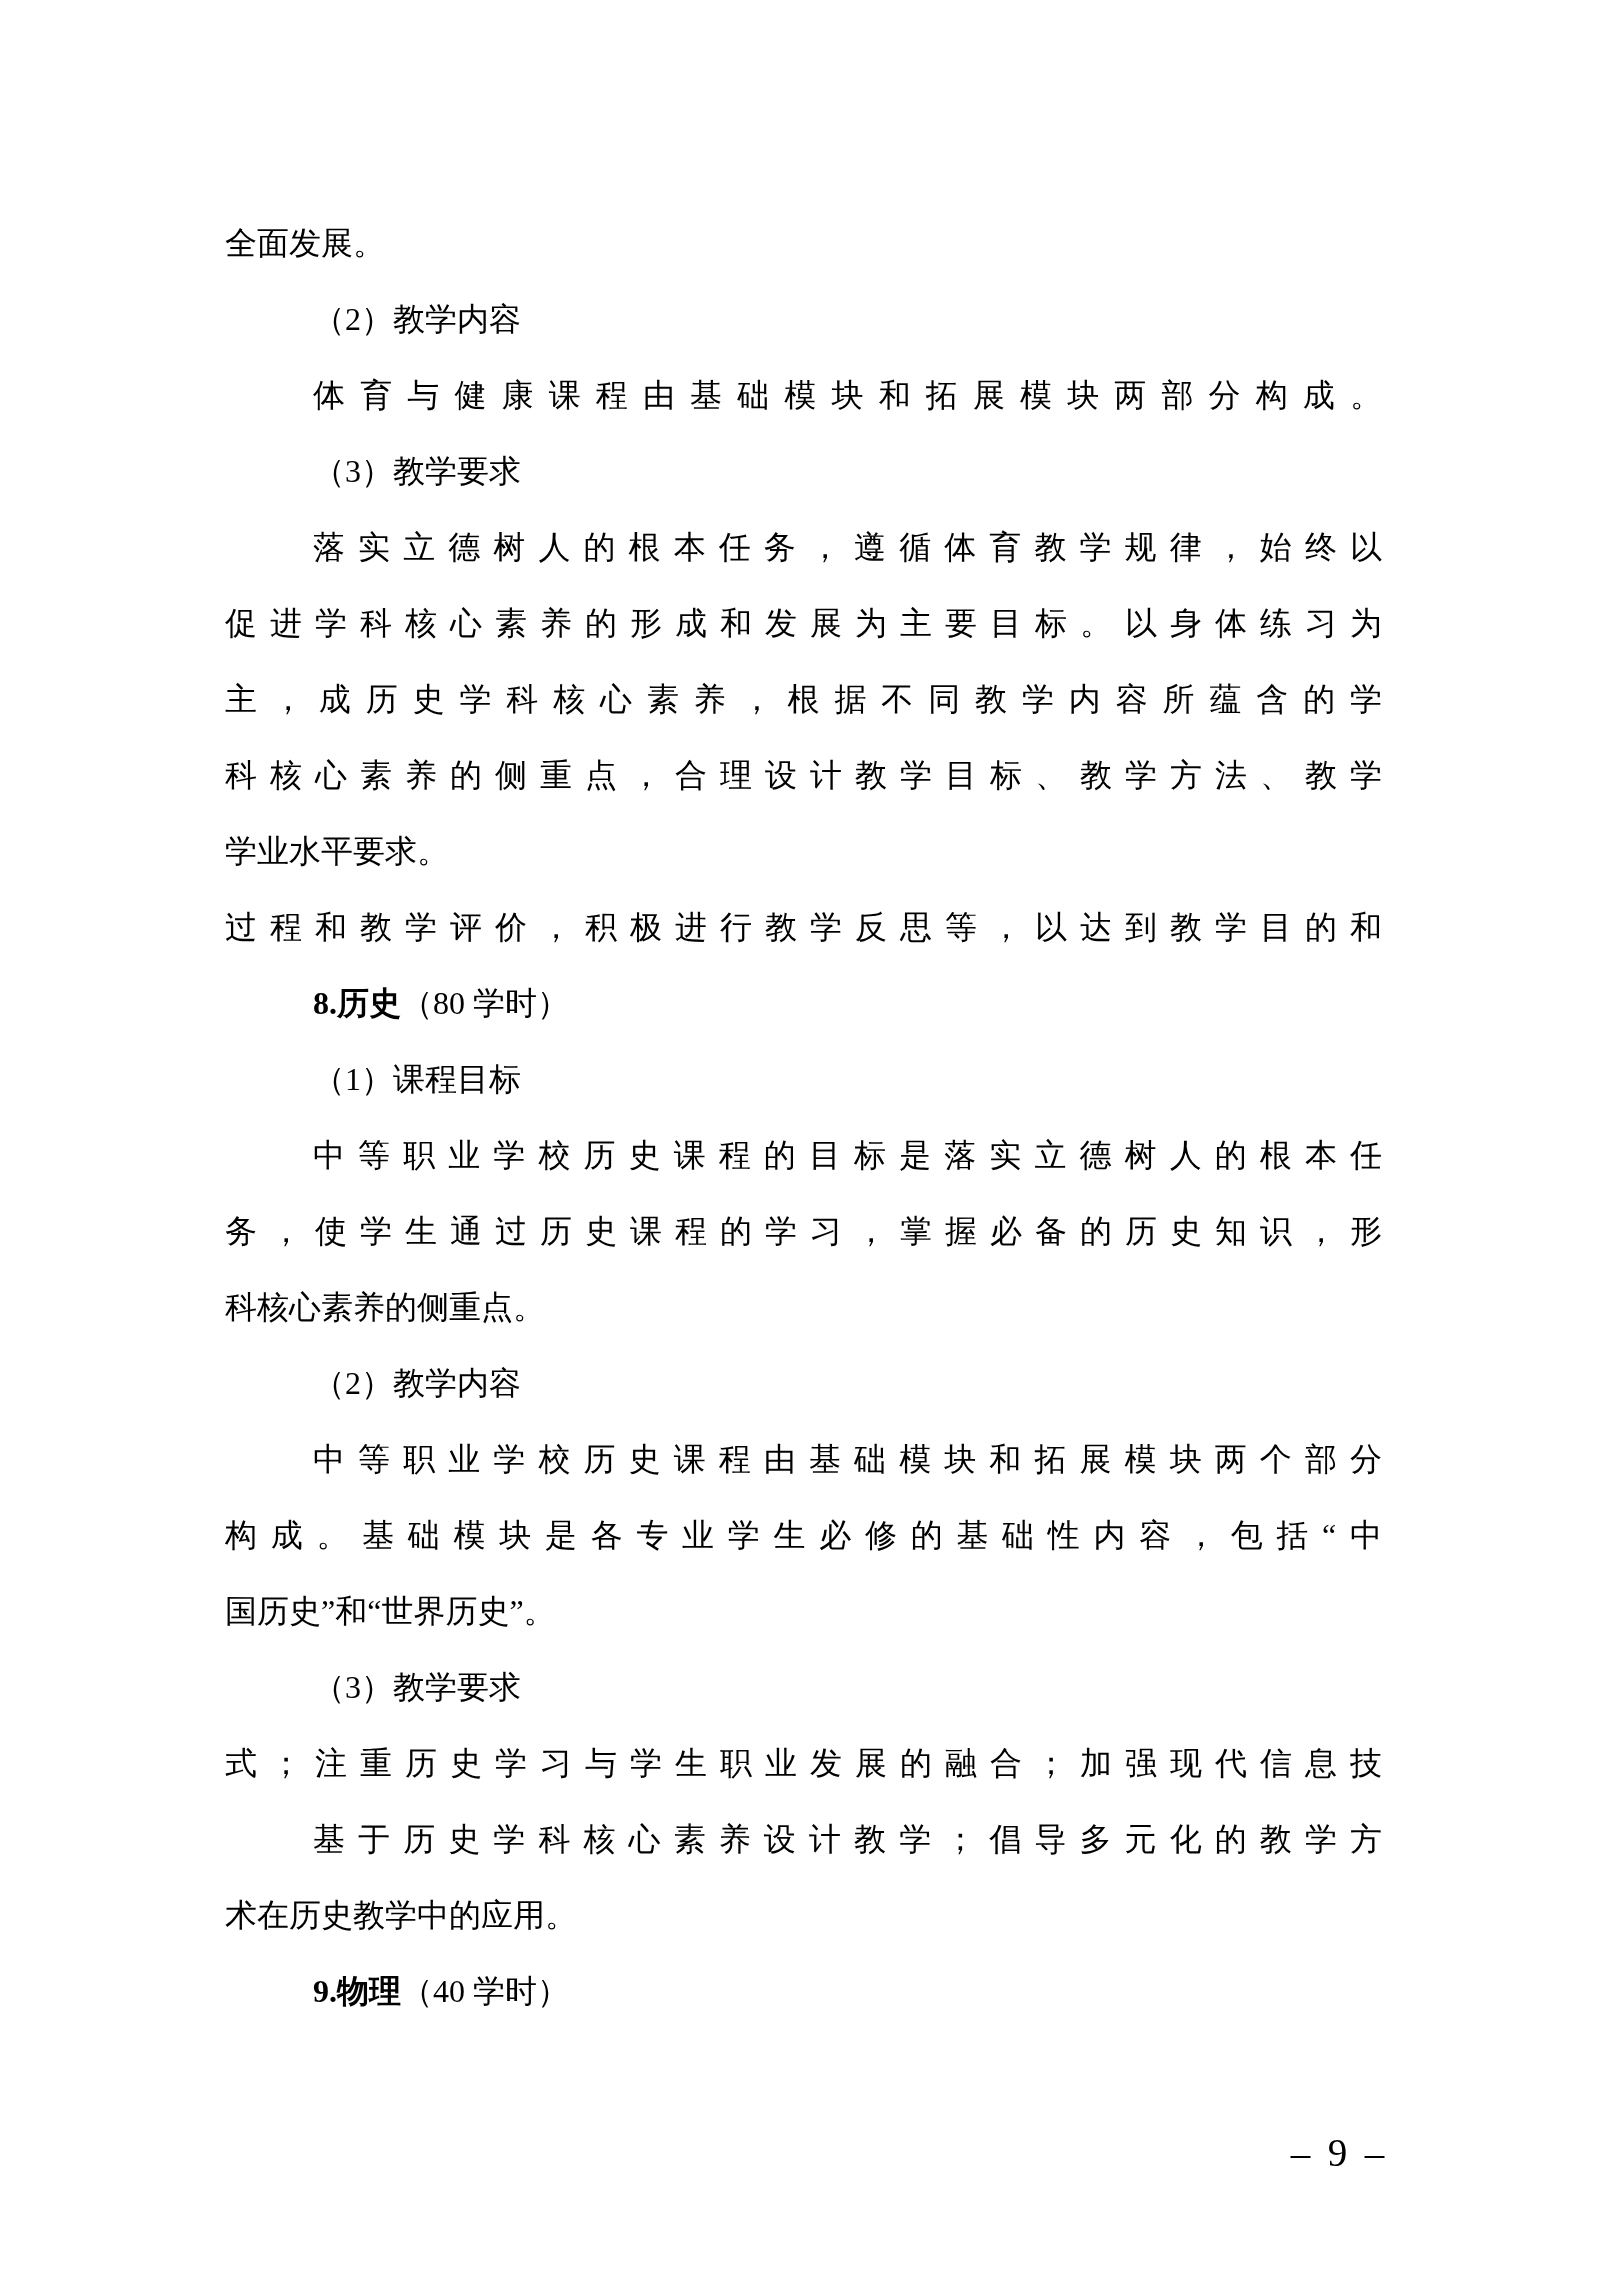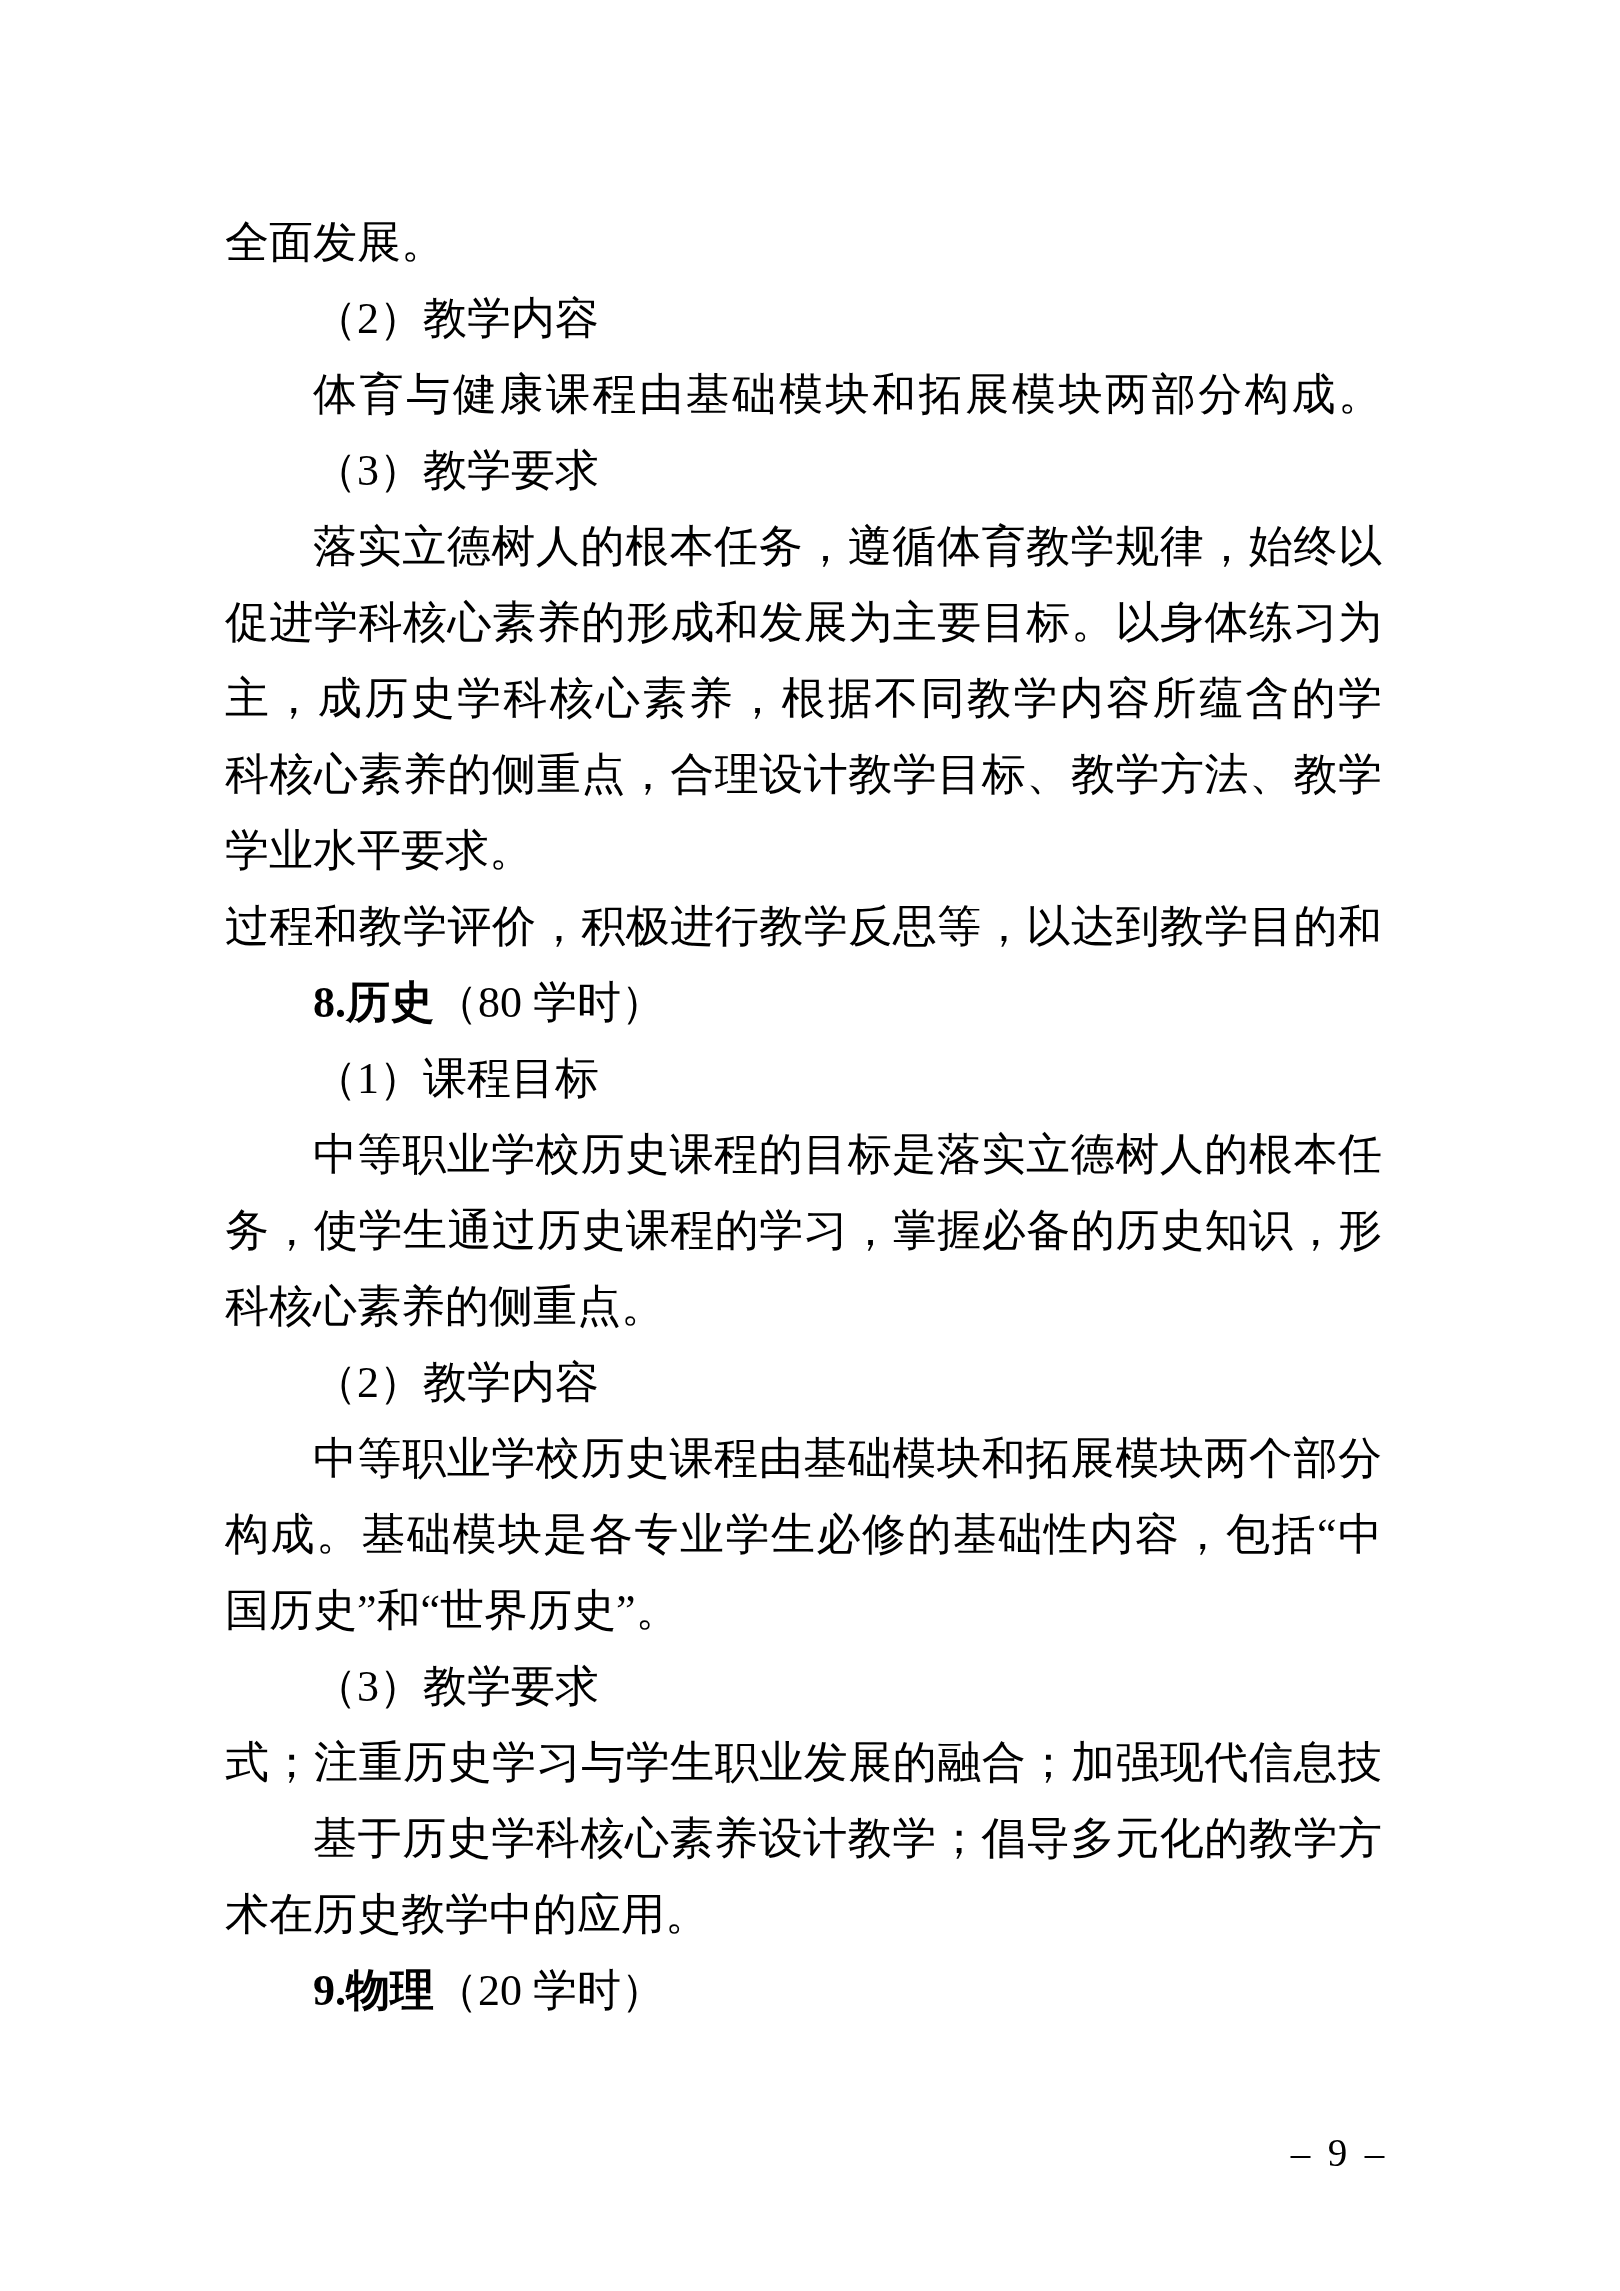--- a/index.html
+++ b/index.html
@@ -16,21 +16,21 @@
     font-family: "Liberation Serif", "DejaVu Serif", serif;
     overflow: hidden;
   }
   .content {
     position: absolute;
     left: 225px;
     top: 205px;
     width: 1157px;
   }
   .line {
-    font-size: 44px;
+    font-size: 32px;
     line-height: 76px;
     height: 76px;
     text-align: left;
     white-space: nowrap;
   }
   .line.full {
     white-space: normal;
     text-align: justify;
     text-align-last: justify;
   }
@@ -77,19 +77,19 @@
     <div class="line">科核心素养的侧重点。</div>
     <div class="line indent">（2）教学内容</div>
     <div class="line indent full">中等职业学校历史课程由基础模块和拓展模块两个部分</div>
     <div class="line full">构成。基础模块是各专业学生必修的基础性内容，包括“中</div>
     <div class="line">国历史”和“世界历史”。</div>
     <div class="line indent">（3）教学要求</div>
     <div class="line full">式；注重历史学习与学生职业发展的融合；加强现代信息技</div>
     <div class="line indent full">基于历史学科核心素养设计教学；倡导多元化的教学方</div>
     <div class="line">术在历史教学中的应用。</div>
     <div class="line indent heading">
-      <span class="b">9.物理</span><span>（20 学时）</span>
+      <span class="b">9.物理</span><span>（40 学时）</span>
     </div>
   </main>
 
   <div class="pagenum">– 9 –</div>
 </div>
 
 
 </body></html>

